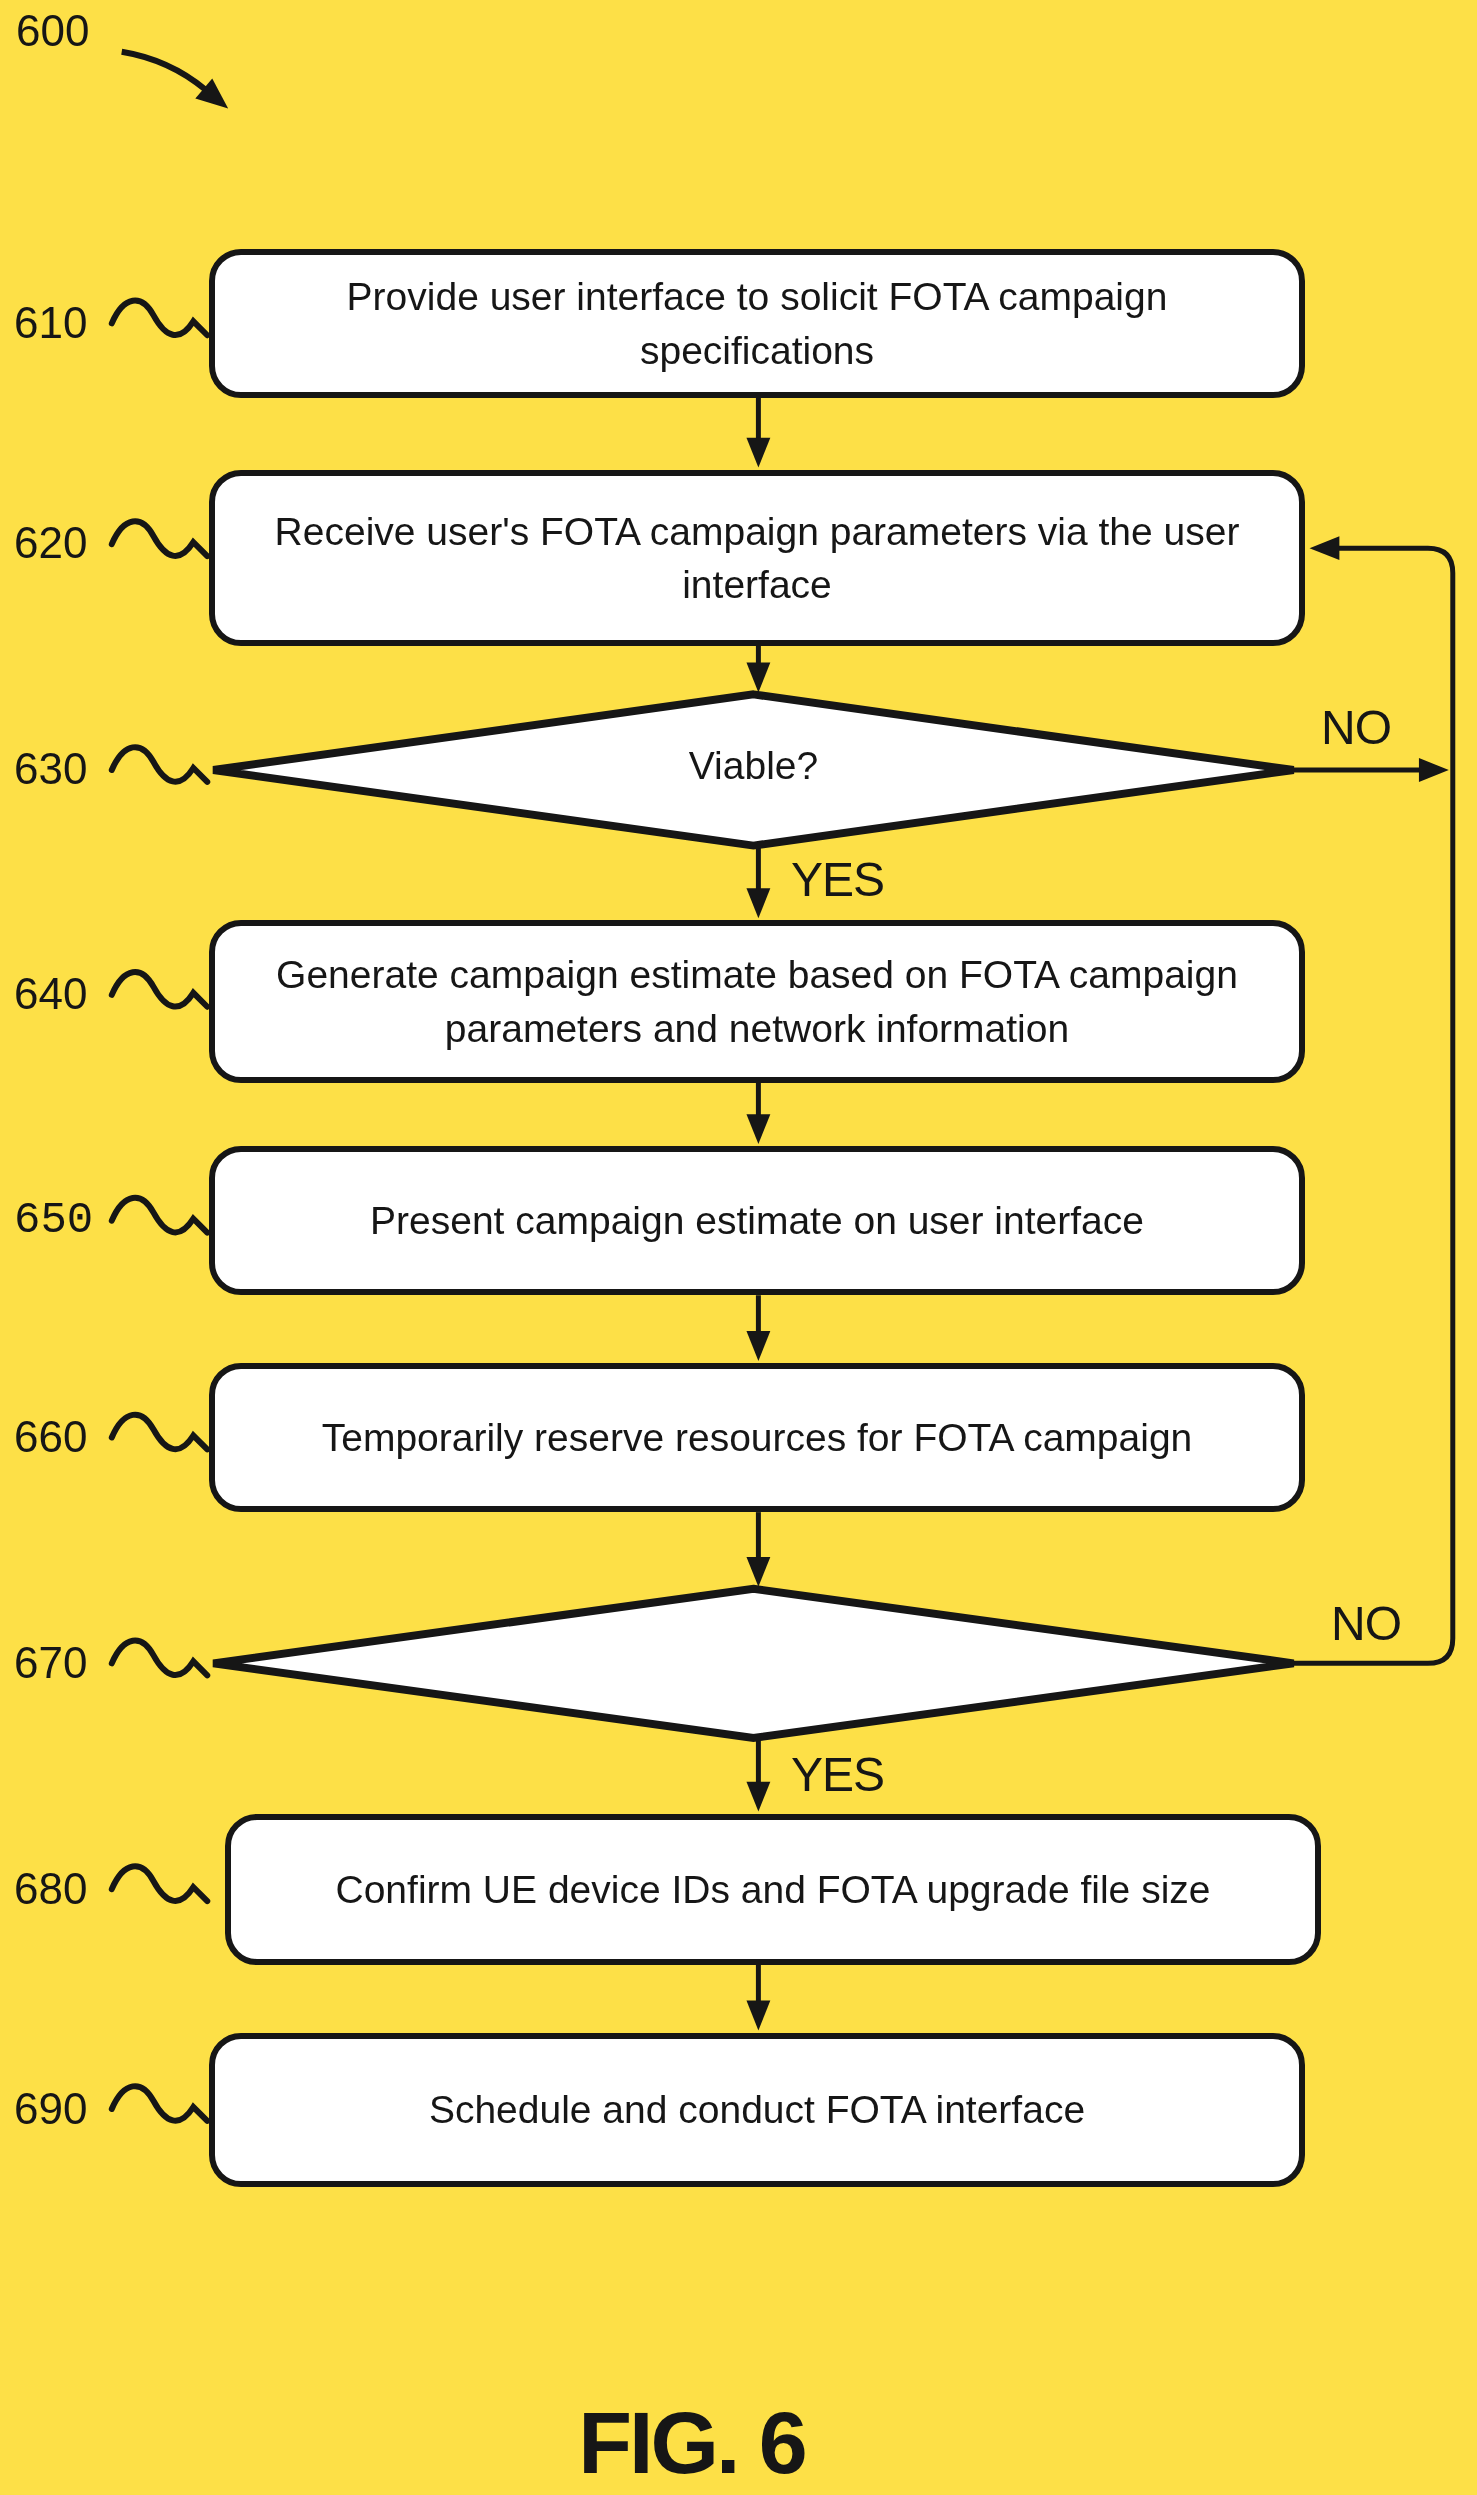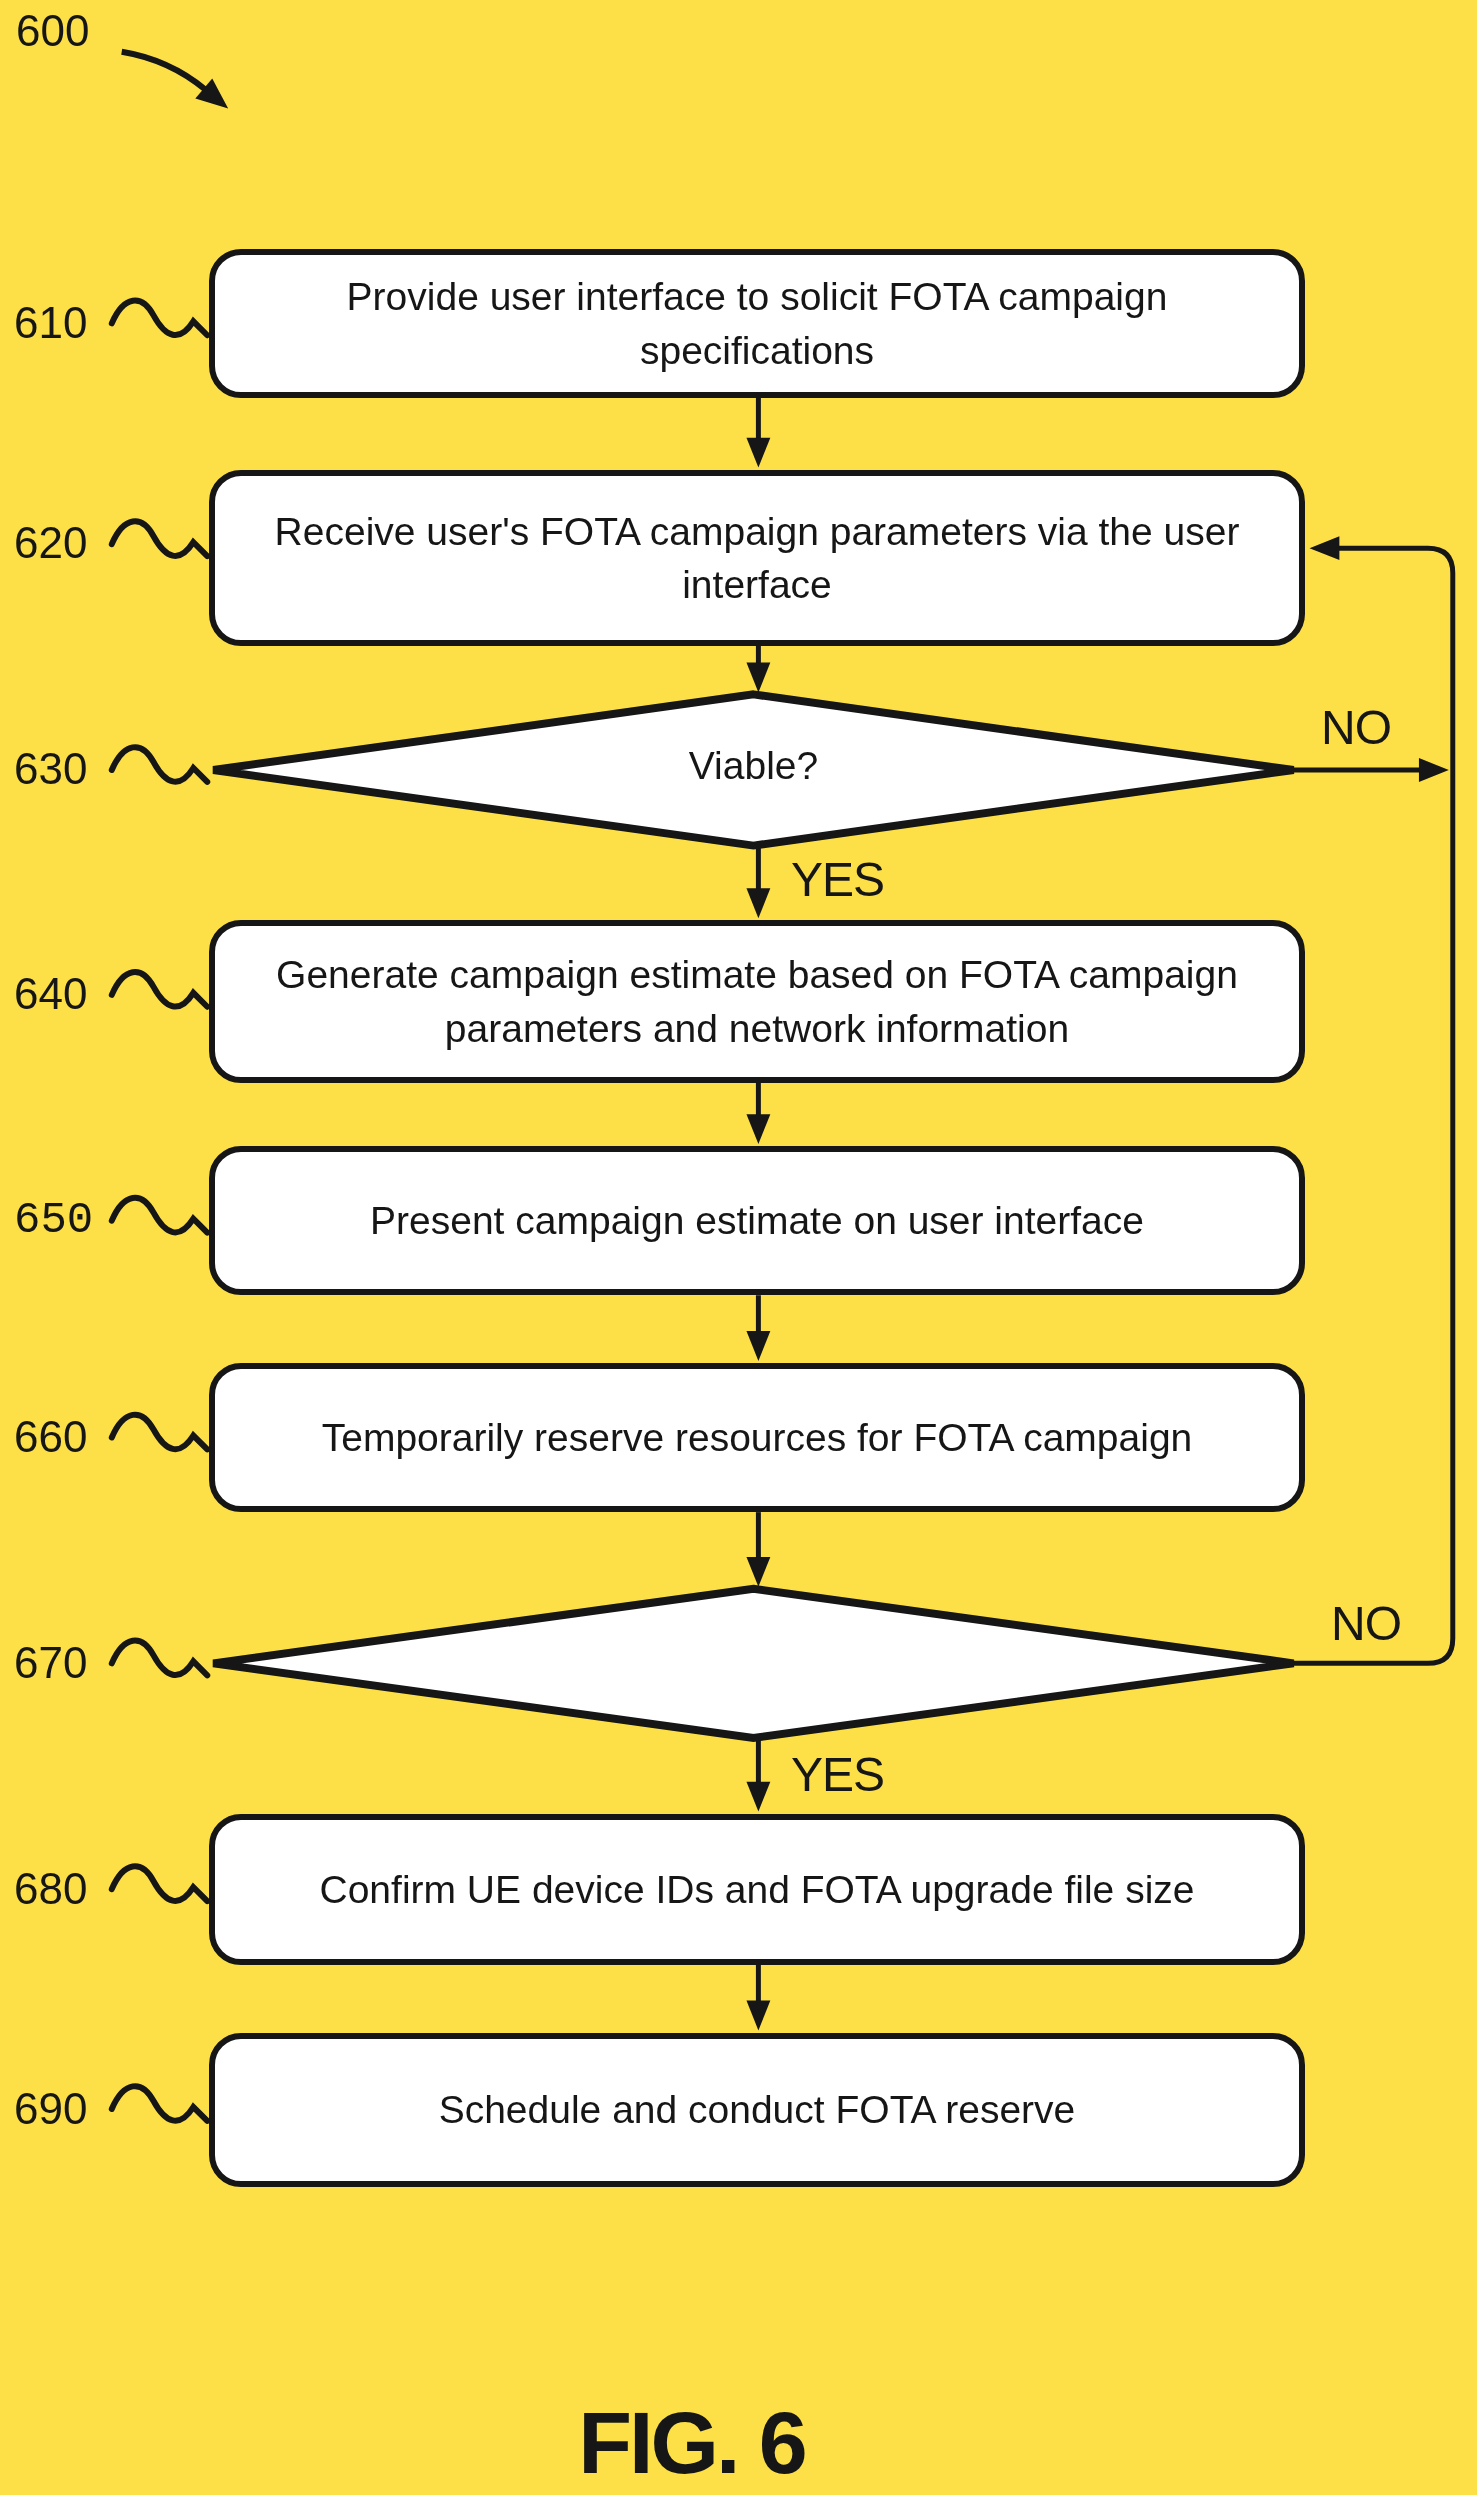--- a/index.html
+++ b/index.html
@@ -92,25 +92,25 @@
   </div>
   <div class="node-box" style="top:920px;height:163px;">
     <span class="txt w1045">Generate campaign estimate based on FOTA campaign parameters and network information</span>
   </div>
   <div class="node-box" style="top:1146px;height:149px;">
     <span class="txt">Present campaign estimate on user interface</span>
   </div>
   <div class="node-box" style="top:1363px;height:149px;">
     <span class="txt">Temporarily reserve resources for FOTA campaign</span>
   </div>
-  <div class="node-box" style="top:1814px;height:151px;">
+  <div class="node-box" style="top:1814px;height:151px;margin-left:16px;">
     <span class="txt">Confirm UE device IDs and FOTA upgrade file size</span>
   </div>
   <div class="node-box" style="top:2033px;height:154px;">
-    <span class="txt">Schedule and conduct FOTA reserve</span>
+    <span class="txt">Schedule and conduct FOTA interface</span>
   </div>
 
   <div class="diamond-label" style="top:744px;">Viable?</div>
 
   <div class="ref" style="top:298px;">610</div>
   <div class="ref" style="top:518px;">620</div>
   <div class="ref" style="top:744px;">630</div>
   <div class="ref" style="top:969px;">640</div>
   <div class="ref" style="top:1195px;font-family:Liberation Mono, monospace;">650</div>
   <div class="ref" style="top:1412px;">660</div>

